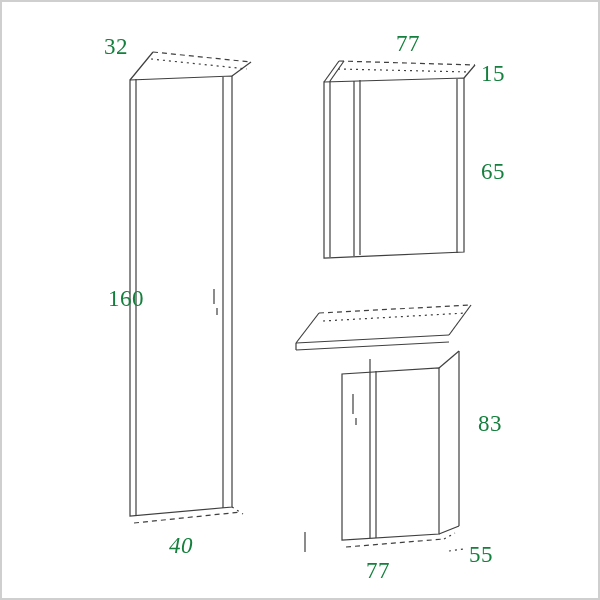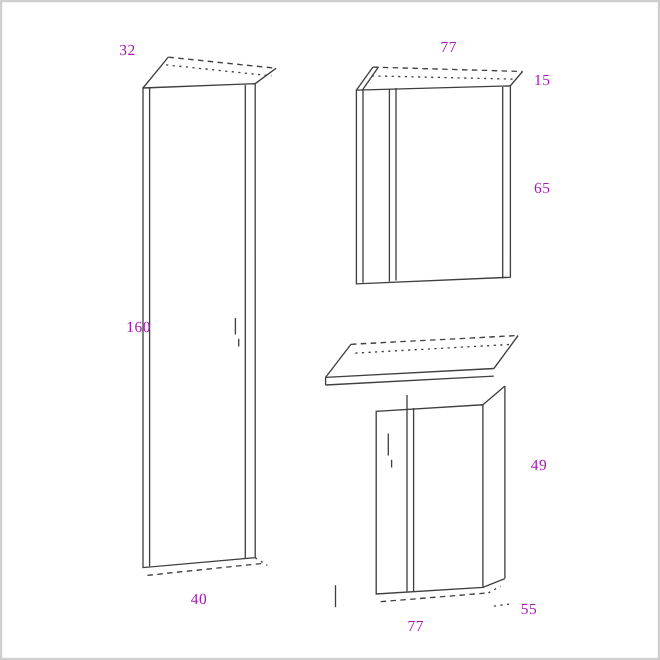--- a/index.html
+++ b/index.html
@@ -19,23 +19,23 @@
   svg.drawing line, svg.drawing path {
     stroke: #3f3f3f;
     stroke-width: 1.2;
     fill: none;
     stroke-linecap: butt;
   }
   svg.drawing .dashed { stroke-dasharray: 5 4; }
   svg.drawing .dotted { stroke-dasharray: 2 4; }
   .dim {
     position: absolute;
-    font-size: 14px;
+    font-size: 23px;
     line-height: 22px;
-    color: #a21caf;
+    color: #15803d;
     text-align: center;
     letter-spacing: 0.5px;
     user-select: none;
   }
 </style>
 </head>
 <body>
 
 <div class="canvas">
 
@@ -92,27 +92,27 @@
 
       <line x1="303" y1="530" x2="303" y2="550"></line>
       <line class="dotted" x1="447" y1="549" x2="462" y2="547"></line>
     </g>
   </svg>
 
   <div class="dim" style="left:100px; top:34px; width:28px;">32</div>
 
   <div class="dim" style="left:77px; top:286px; width:40px;margin-left:27px;">160</div>
 
-  <div class="dim" style="left:165px; top:533px; width:28px;">40</div>
+  <div class="dim" style="left:165px; top:533px; width:28px;font-style:italic;">40</div>
 
   <div class="dim" style="left:390px; top:31px; width:32px;">77</div>
 
   <div class="dim" style="left:478px; top:61px; width:26px;">15</div>
 
   <div class="dim" style="left:478px; top:159px; width:26px;">65</div>
 
-  <div class="dim" style="left:475px; top:411px; width:26px;">49</div>
+  <div class="dim" style="left:475px; top:411px; width:26px;">83</div>
 
   <div class="dim" style="left:360px; top:558px; width:32px;">77</div>
 
   <div class="dim" style="left:465px; top:542px; width:28px;">55</div>
 
 </div>
 
 </body></html>

